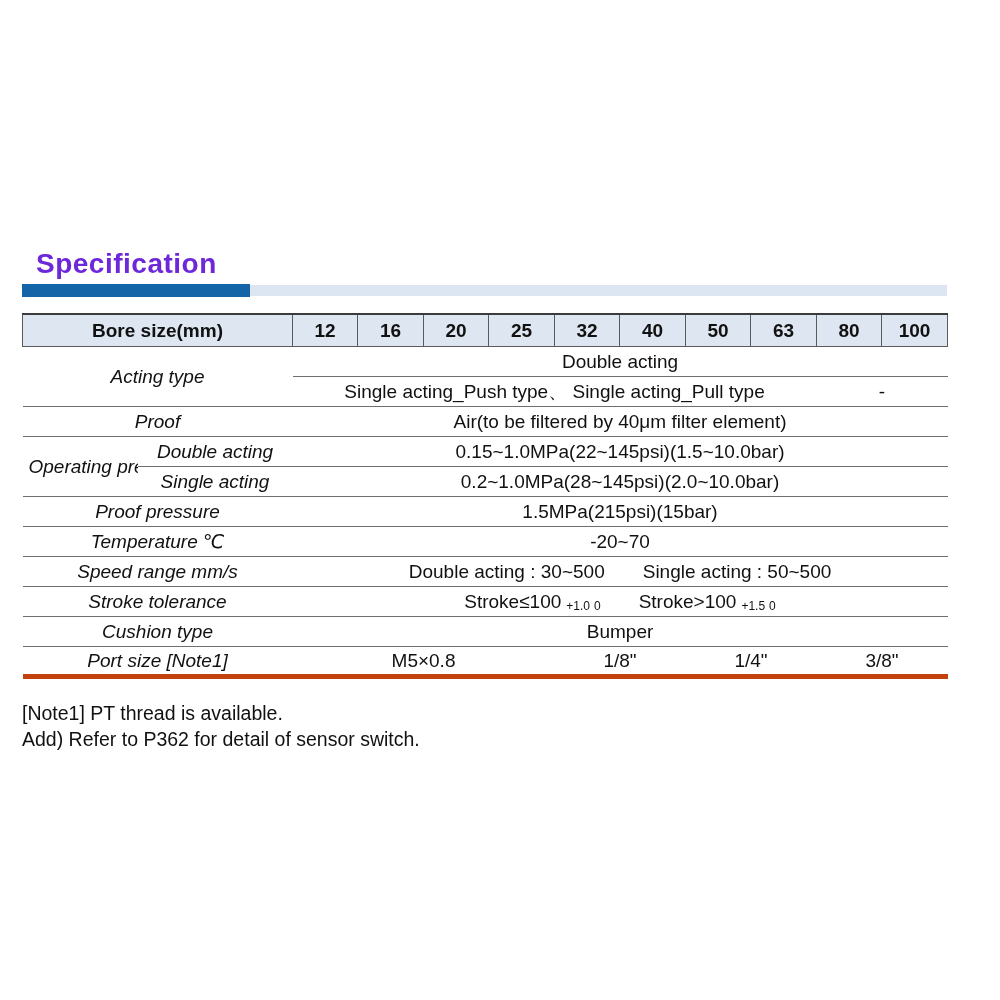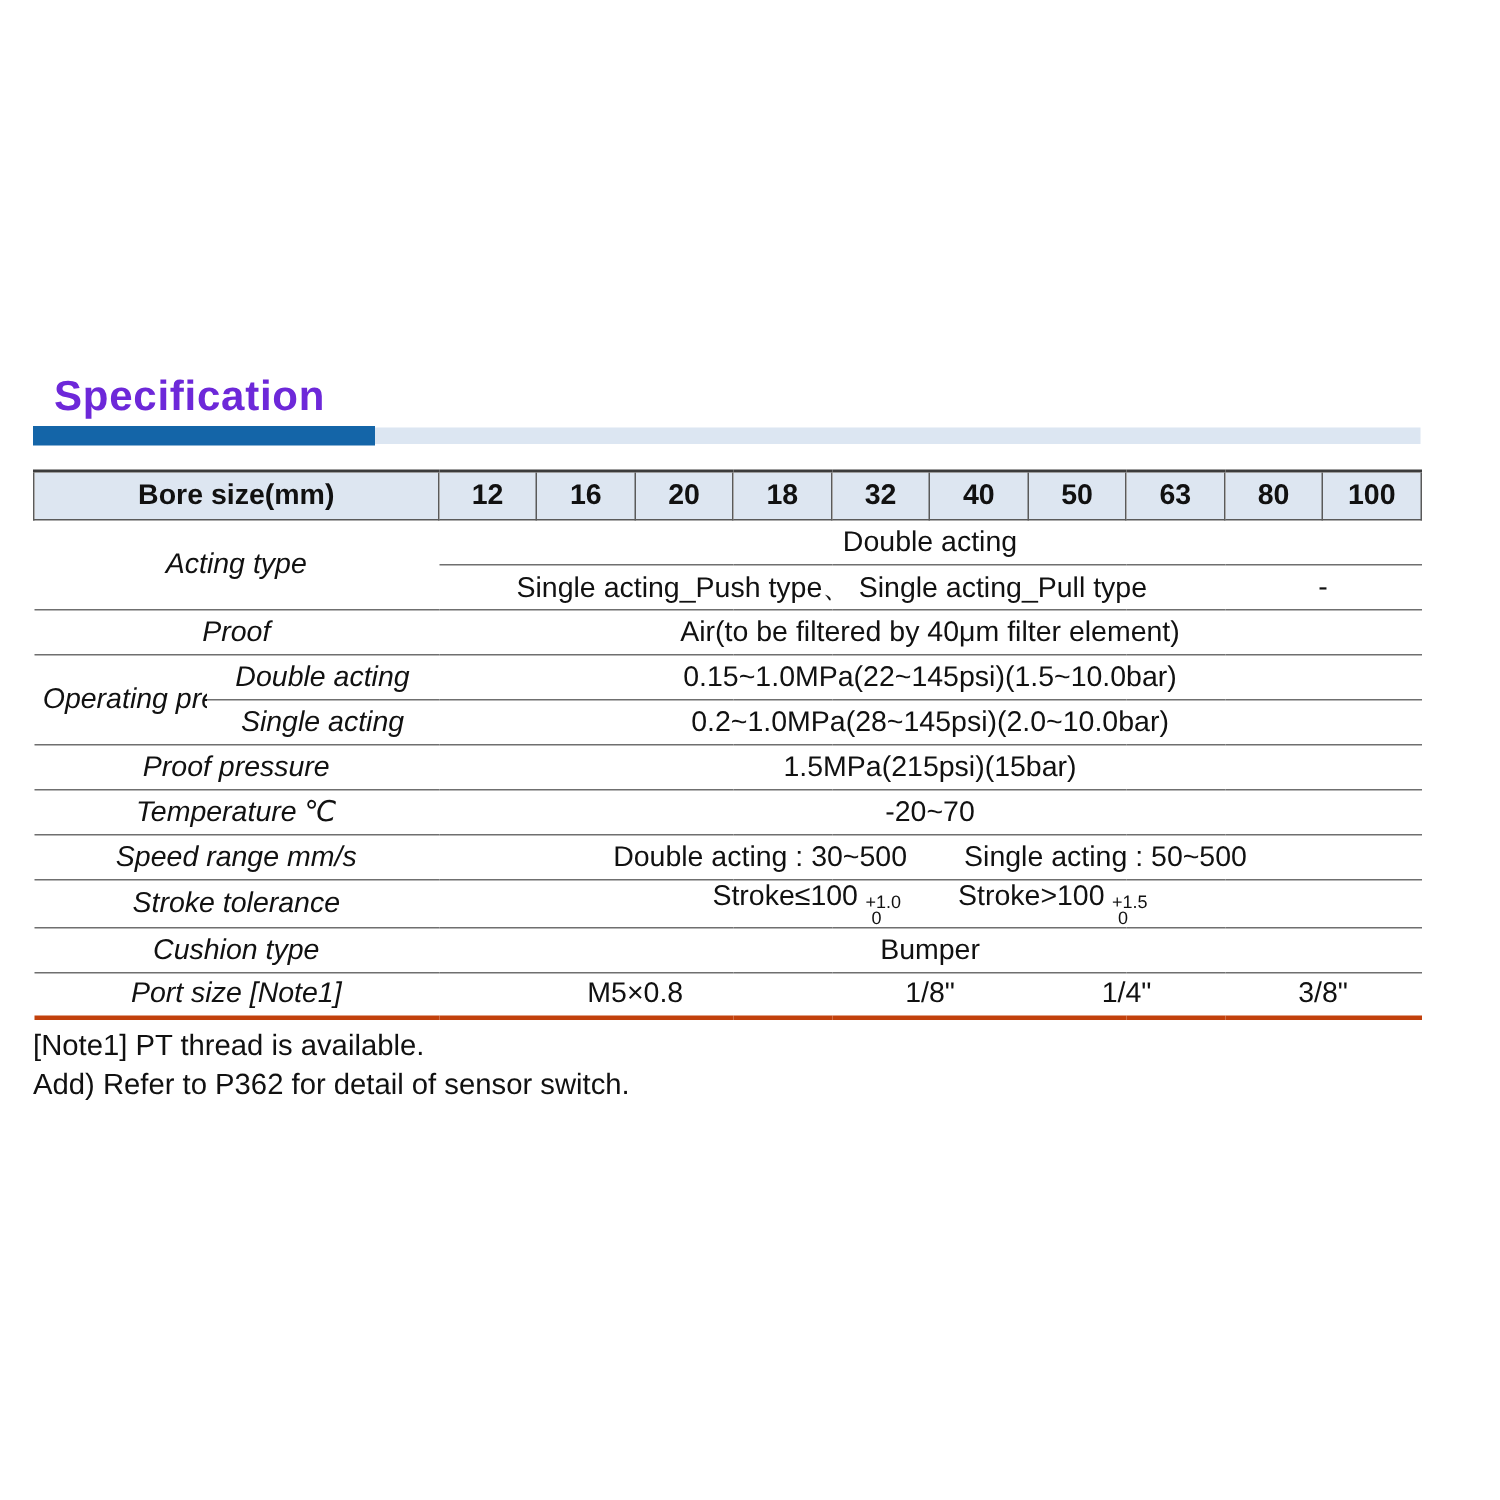--- a/index.html
+++ b/index.html
@@ -72,34 +72,34 @@
   tr.r { height: 30px; }
   td.label {
     text-align: left;
     padding-left: 10px;
     white-space: normal;
     line-height: 22px;
     font-style: italic;
   }
   .v-r { border-right: 1px solid #6f6f6f; }
   td.tbl-left { border-left: 1px solid #9a9a9a; }
-  tr.last td { border-bottom: 3px solid #c2410c; }
+  tr.last td { border-bottom: 5px solid #c2410c; }
   .gap-right { margin-right: 38px; text-align: right; }
   .tol {
     display: inline-flex;
-    flex-direction: column;
+    flex-direction: row;
     vertical-align: -2px;
     font-size: 12px;
     line-height: 11px;
     margin-left: 5px;
     text-align: left;
   }
   .tol .sub { padding-left: 4px; }
   .notes {
-    margin-top: 4px;
+    margin-top: 21px;
     font-size: 19.5px;
     line-height: 26px;
   }
 </style>
 </head>
 <body>
 
 <div class="content">
 
   <div class="page-title">Specification</div>
@@ -124,21 +124,21 @@
       <col style="width:65px">
         <col style="width:66px">
     </colgroup>
 
     <tbody>
         <tr class="r">
       <th class="head-label" colspan="2">Bore size(mm)</th>
       <th>12</th>
       <th>16</th>
       <th>20</th>
-      <th>18</th>
+      <th>25</th>
       <th>32</th>
       <th>40</th>
       <th>50</th>
       <th>63</th>
       <th>80</th>
       <th>100</th>
     </tr>
 
     <tr class="r">
       <td class="label tbl-left v-r" colspan="2" rowspan="2">Acting type</td>

